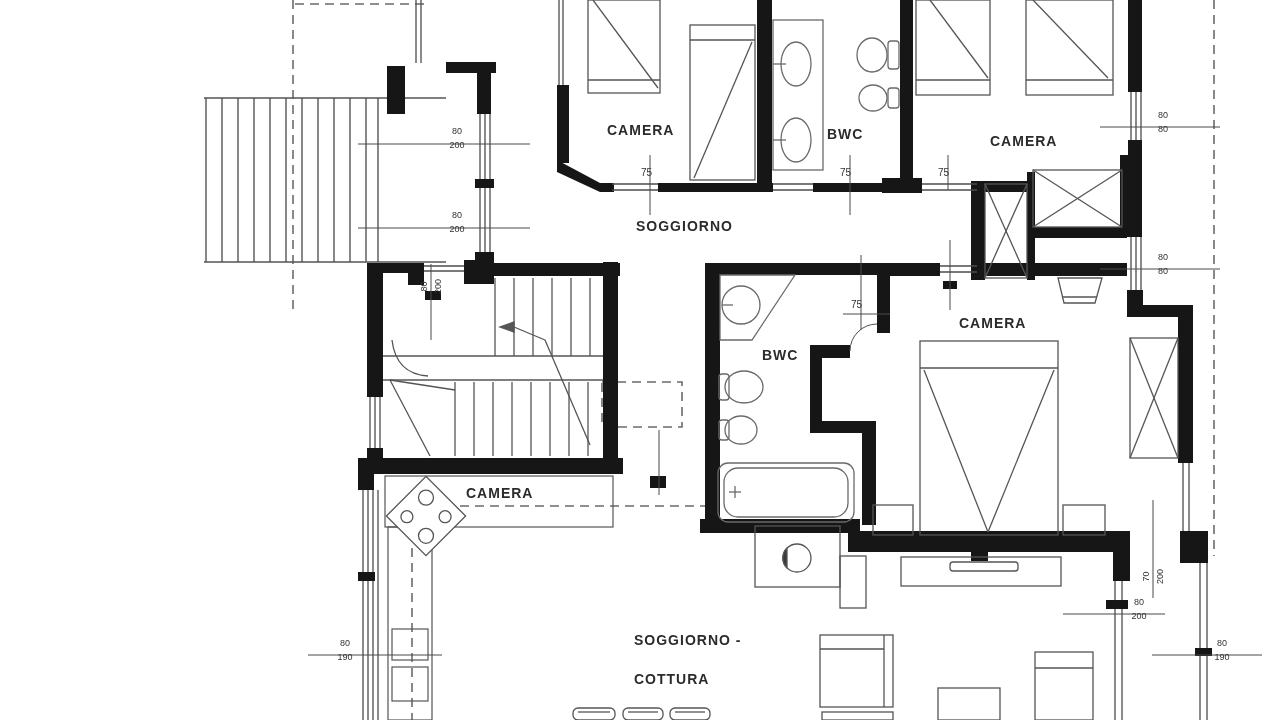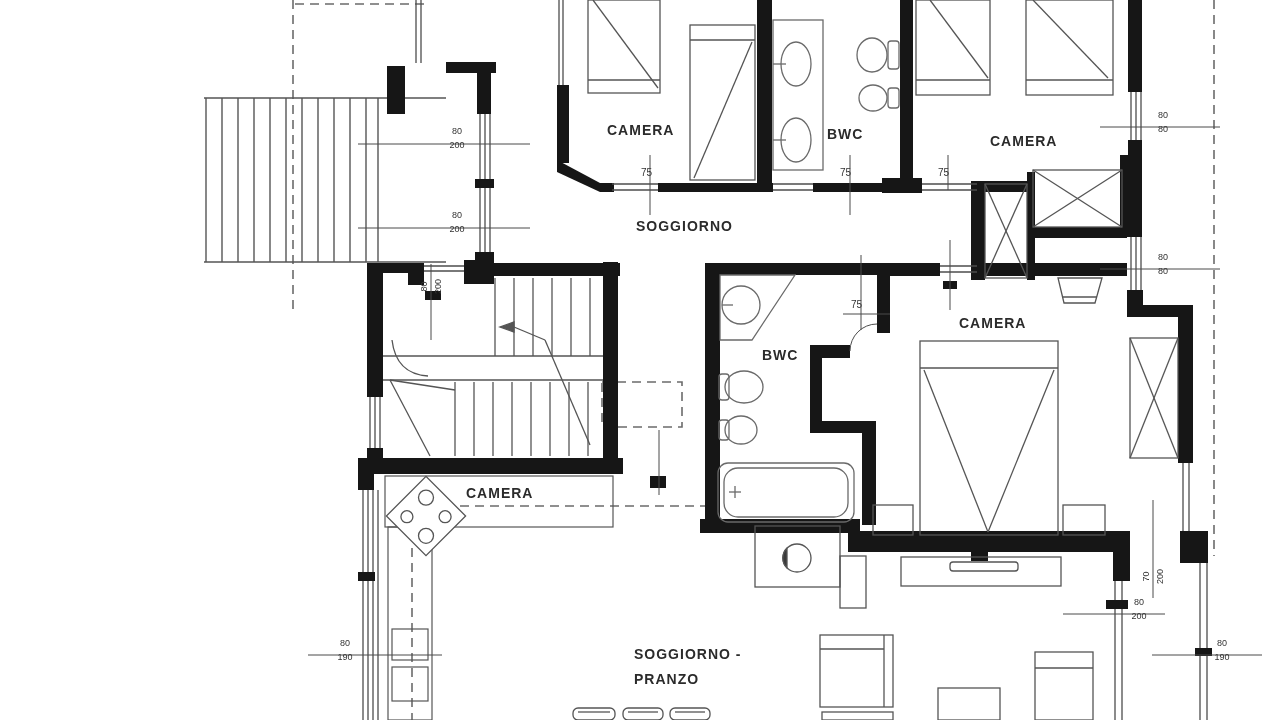--- a/index.html
+++ b/index.html
@@ -311,22 +311,22 @@
   </g>
 </svg>
 
 <div class="room-label" style="left:607px;top:122px">CAMERA</div>
 <div class="room-label" style="left:827px;top:126px">BWC</div>
 <div class="room-label" style="left:990px;top:133px">CAMERA</div>
 <div class="room-label" style="left:636px;top:218px">SOGGIORNO</div>
 <div class="room-label" style="left:762px;top:347px">BWC</div>
 <div class="room-label" style="left:959px;top:315px">CAMERA</div>
 <div class="room-label" style="left:466px;top:485px">CAMERA</div>
-<div class="room-label" style="left:634px;top:646px">SOGGIORNO -</div>
-<div class="room-label" style="left:634px;top:671px">PRANZO</div>
+<div class="room-label" style="left:634px;top:632px">SOGGIORNO -</div>
+<div class="room-label" style="left:634px;top:671px">COTTURA</div>
 
 <div class="dim" style="left:440px;top:127px">
   <span>80</span>
   <span>200</span>
 </div>
 <div class="dim" style="left:440px;top:211px">
   <span>80</span>
   <span>200</span>
 </div>
 <div class="dim rot" style="left:414px;top:275px">

